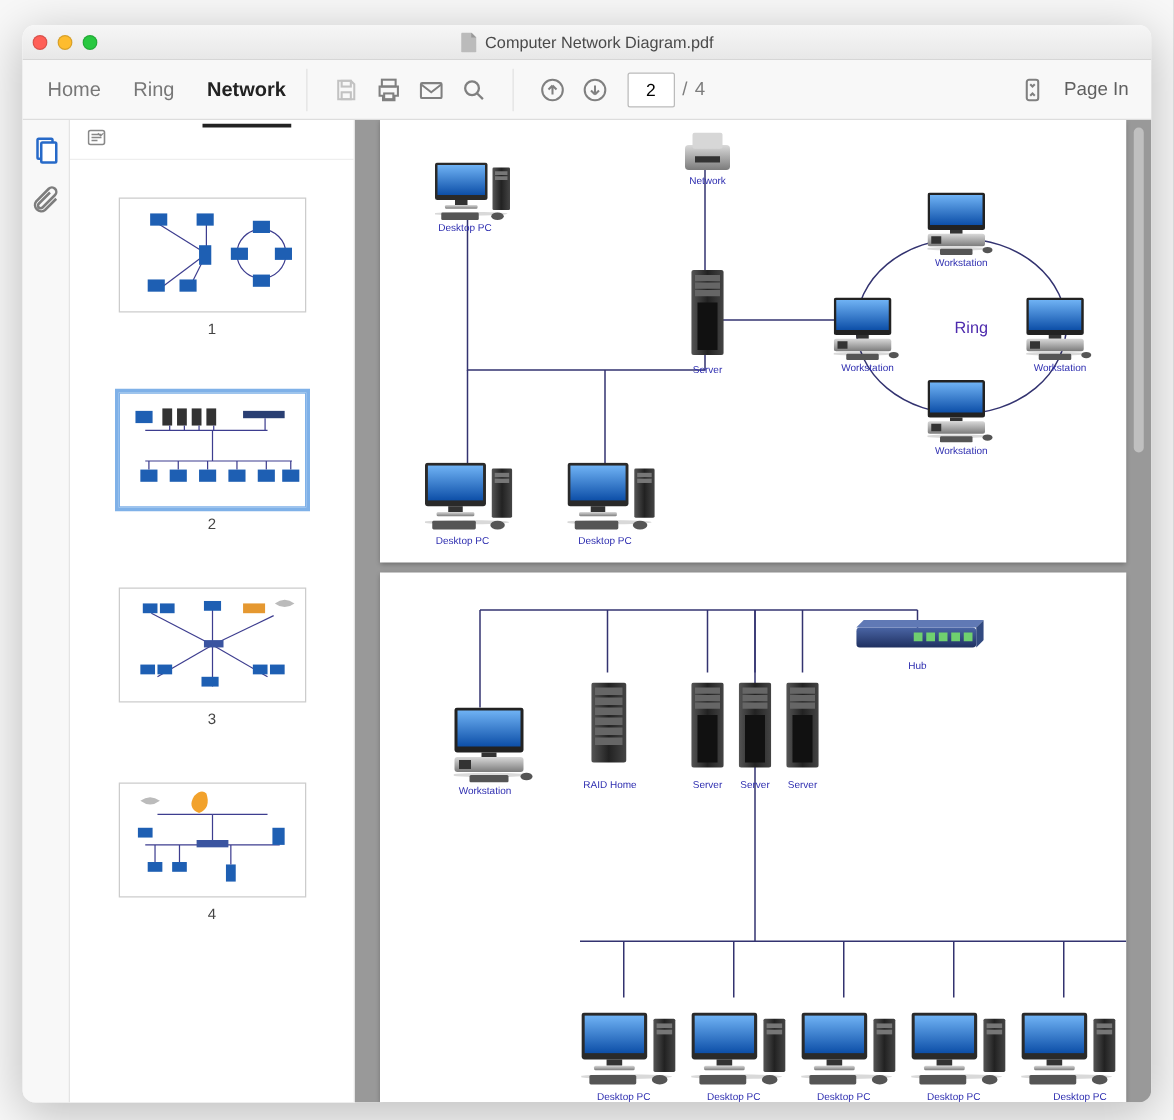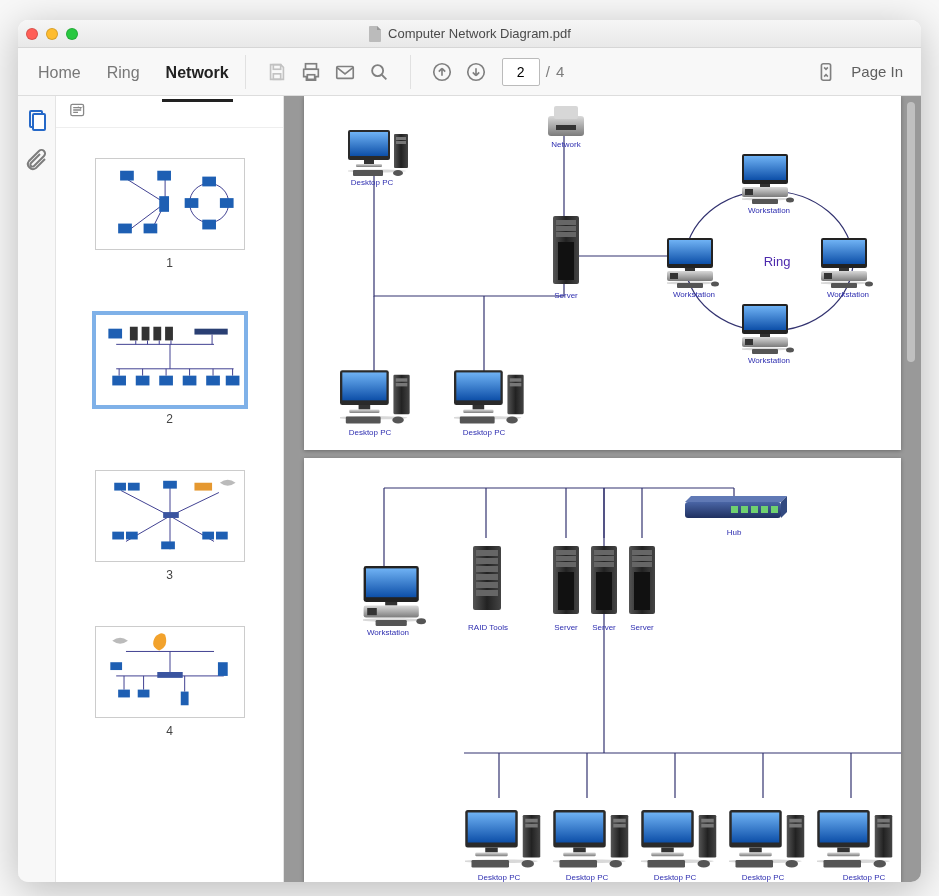--- a/index.html
+++ b/index.html
@@ -478,21 +478,21 @@
                 <use href="#workstation"></use>
               </svg>
             </div>
           <div class="lbl" style="left:84px;top:170px">Workstation</div>
 
           <div class="dev" style="left:184px;top:160px">
               <svg width="30" height="72">
                 <use href="#raid"></use>
               </svg>
             </div>
-          <div class="lbl" style="left:184px;top:165px">RAID Tools</div>
+          <div class="lbl" style="left:184px;top:165px">RAID Home</div>
 
           <div class="dev" style="left:262px;top:160px">
               <svg width="26" height="72">
                 <use href="#server"></use>
               </svg>
             </div>
           <div class="lbl" style="left:262px;top:165px">Server</div>
           <div class="dev" style="left:300px;top:160px">
               <svg width="26" height="72">
                 <use href="#server"></use>

